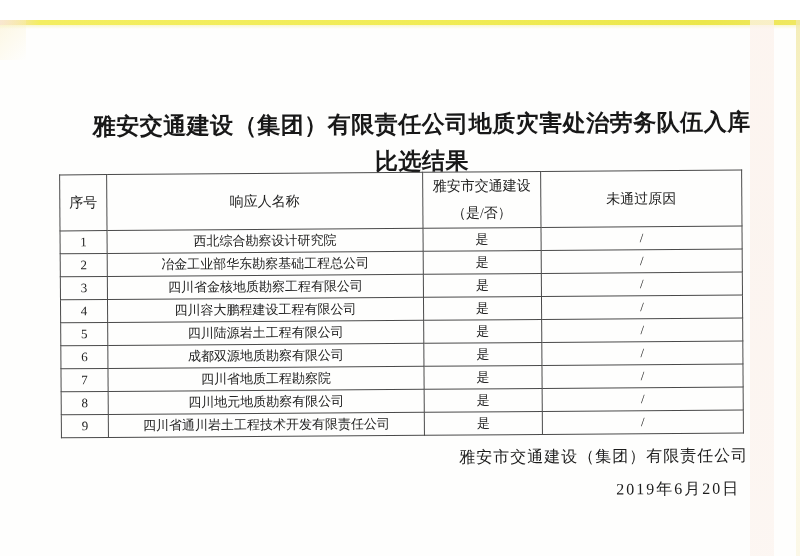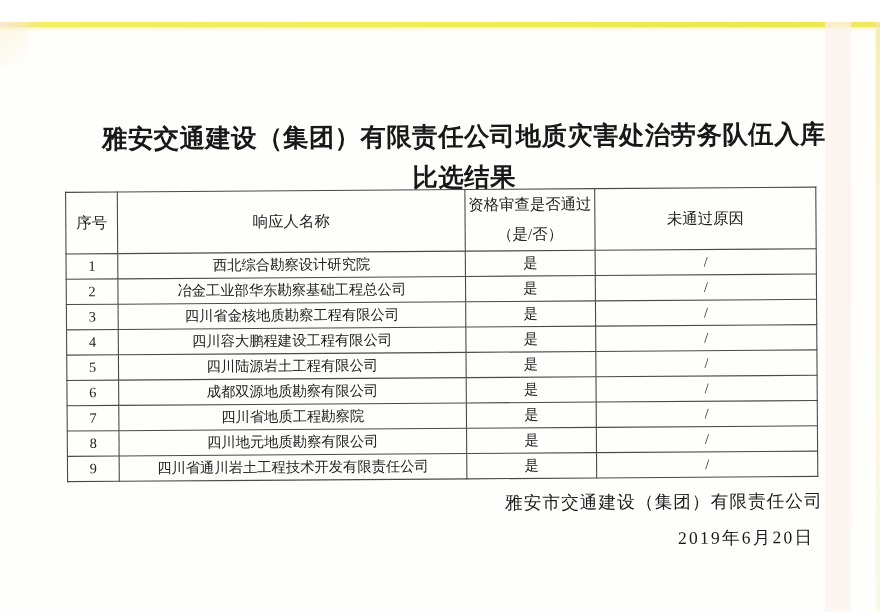--- a/index.html
+++ b/index.html
@@ -110,21 +110,21 @@
           <col class="col-name">
           <col class="col-pass">
           <col class="col-reason">
       </colgroup>
       <thead>
         <tr>
           <th>序号</th>
           <th>响应人名称</th>
           <th>
             <div class="pass-header">
-              <span>资格审查是否通过</span>
+              <span>雅安市交通建设</span>
               <span>（是/否）</span>
             </div>
           </th>
           <th>未通过原因</th>
         </tr>
       </thead>
       <tbody>
         <tr>
           <td>1</td>
           <td>西北综合勘察设计研究院</td>

